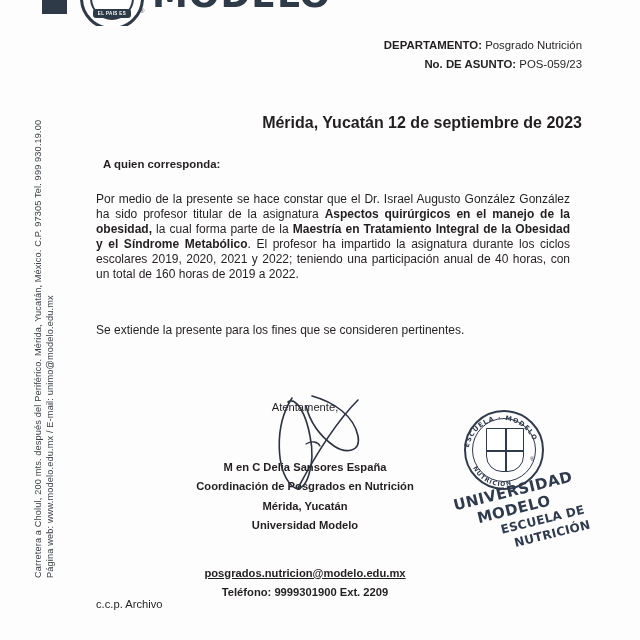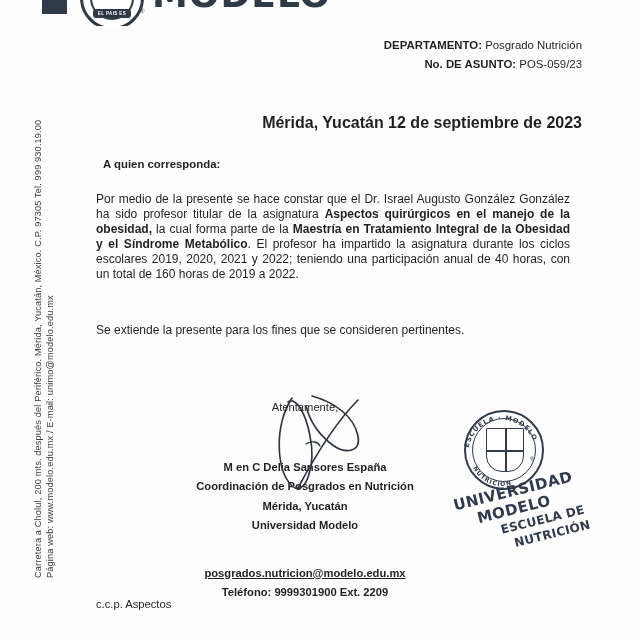--- a/index.html
+++ b/index.html
@@ -239,15 +239,15 @@
     </svg>
     <div class="stamp-reg">®</div>
     <div class="stamp-text">
       <div class="l1">UNIVERSIDAD</div>
       <div class="l2">MODELO</div>
       <div class="l3">ESCUELA DE</div>
       <div class="l4">NUTRICIÓN</div>
     </div>
   </div>
 
-  <div class="ccp">c.c.p. Aspectos</div>
+  <div class="ccp">c.c.p. Archivo</div>
 
 </div>
 
 </body></html>

